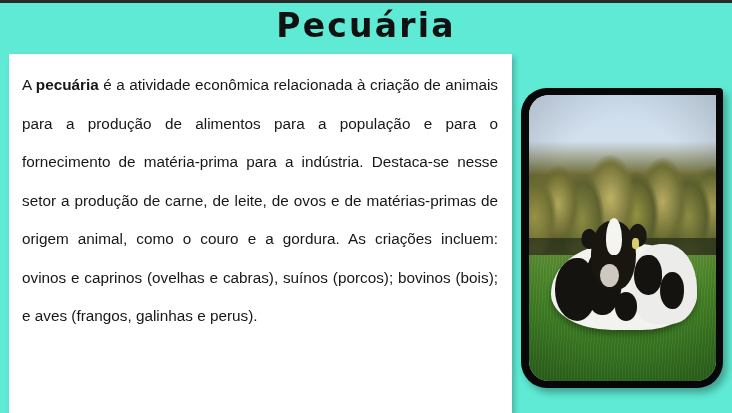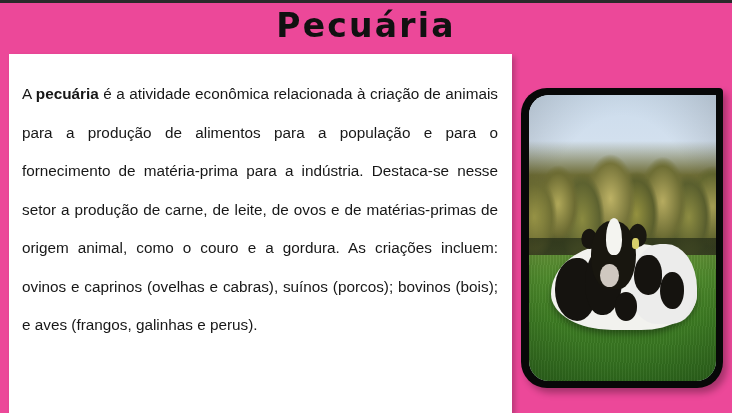--- a/index.html
+++ b/index.html
@@ -11,21 +11,21 @@
     height: 413px;
     overflow: hidden;
     background: #c0c0c0;
     font-family: "Liberation Sans", sans-serif;
     position: relative;
   }
 
   #slide {
     position: absolute;
     inset: 0;
-    background: #ec4899;
+    background: #5eead4;
     text-decoration: underline;
   }
 
   
   #top-rule {
     position: absolute;
     left: 0; top: 0;
     width: 732px;
     height: 3px;
     background: #2a2a2a;
@@ -54,21 +54,21 @@
   
   #text-panel {
     position: absolute;
     left: 9px;
     top: 54px;
     width: 503px;
     height: 359px;
     background: #ffffff;
     box-shadow: 3px 3px 5px rgba(0,0,0,0.22);
     box-sizing: border-box;
-    padding: 21px 14px 6px 13px;
+    padding: 12px 14px 6px 13px;
     overflow: hidden;
   }
   #body-text {
     font-family: "Liberation Sans", sans-serif;
     font-size: 15.3px;
     line-height: 38.5px;
     color: #171717;
     text-align: justify;
     text-justify: inter-word;
     margin: 0;

